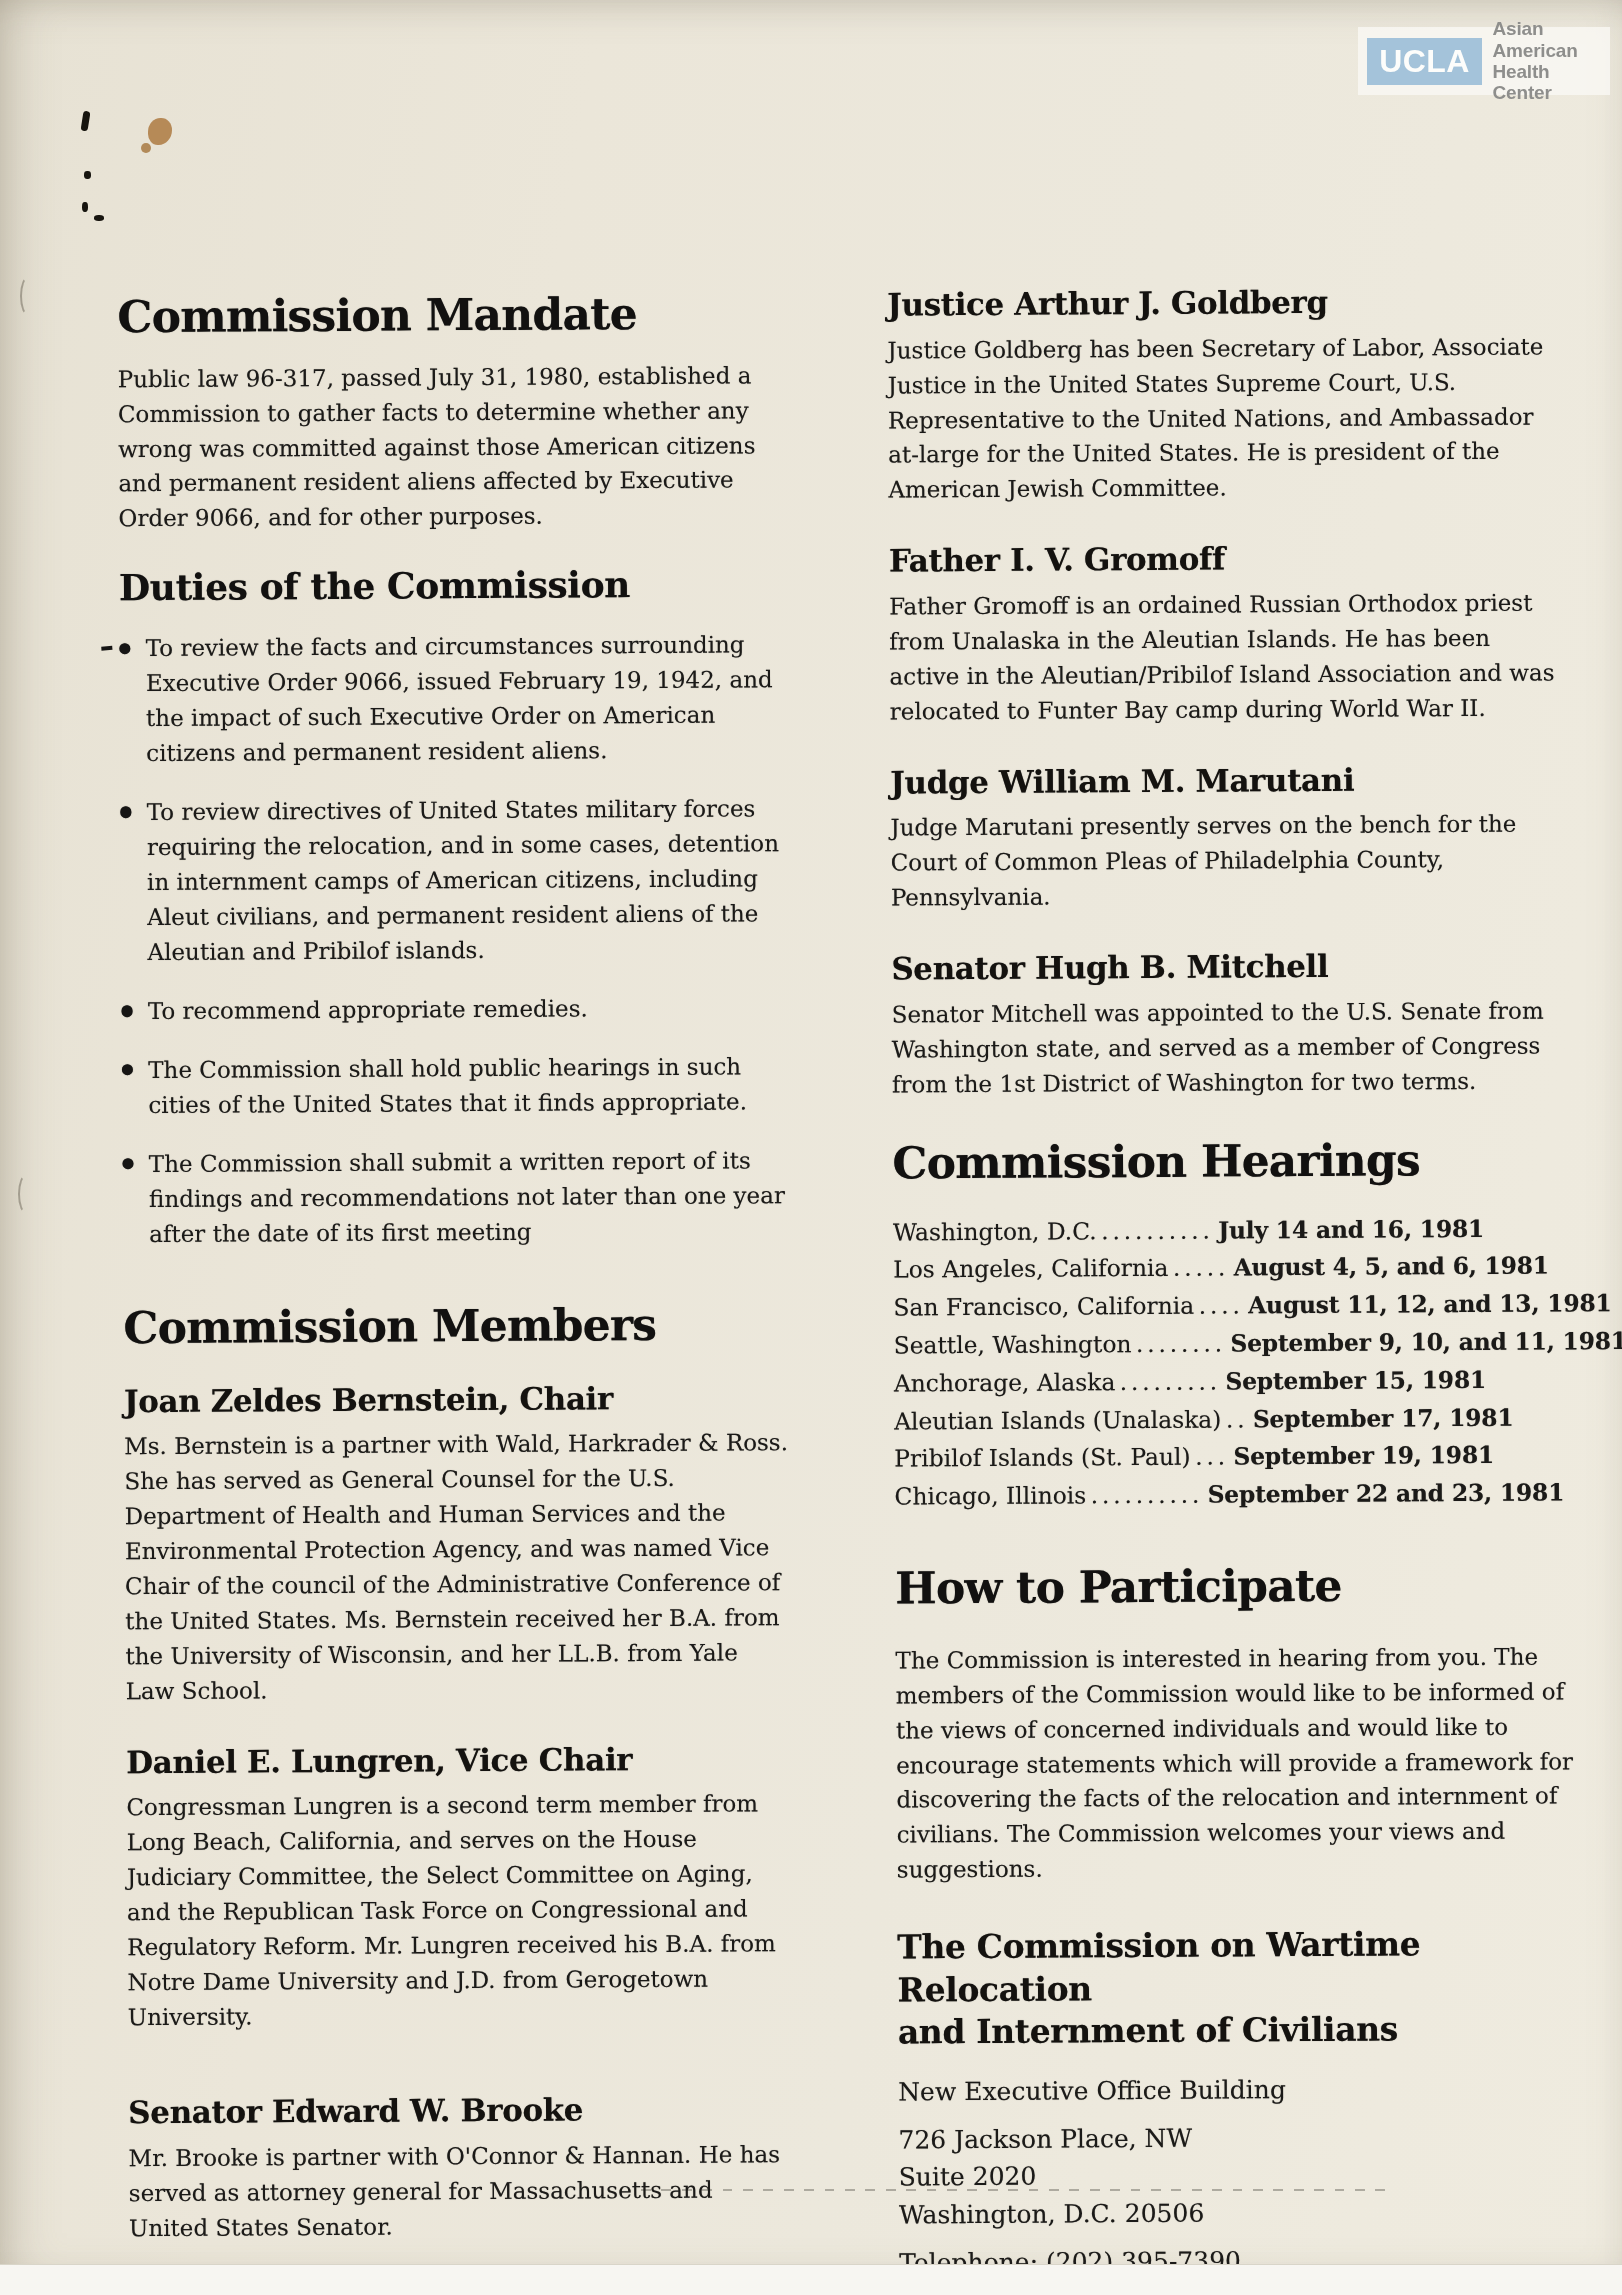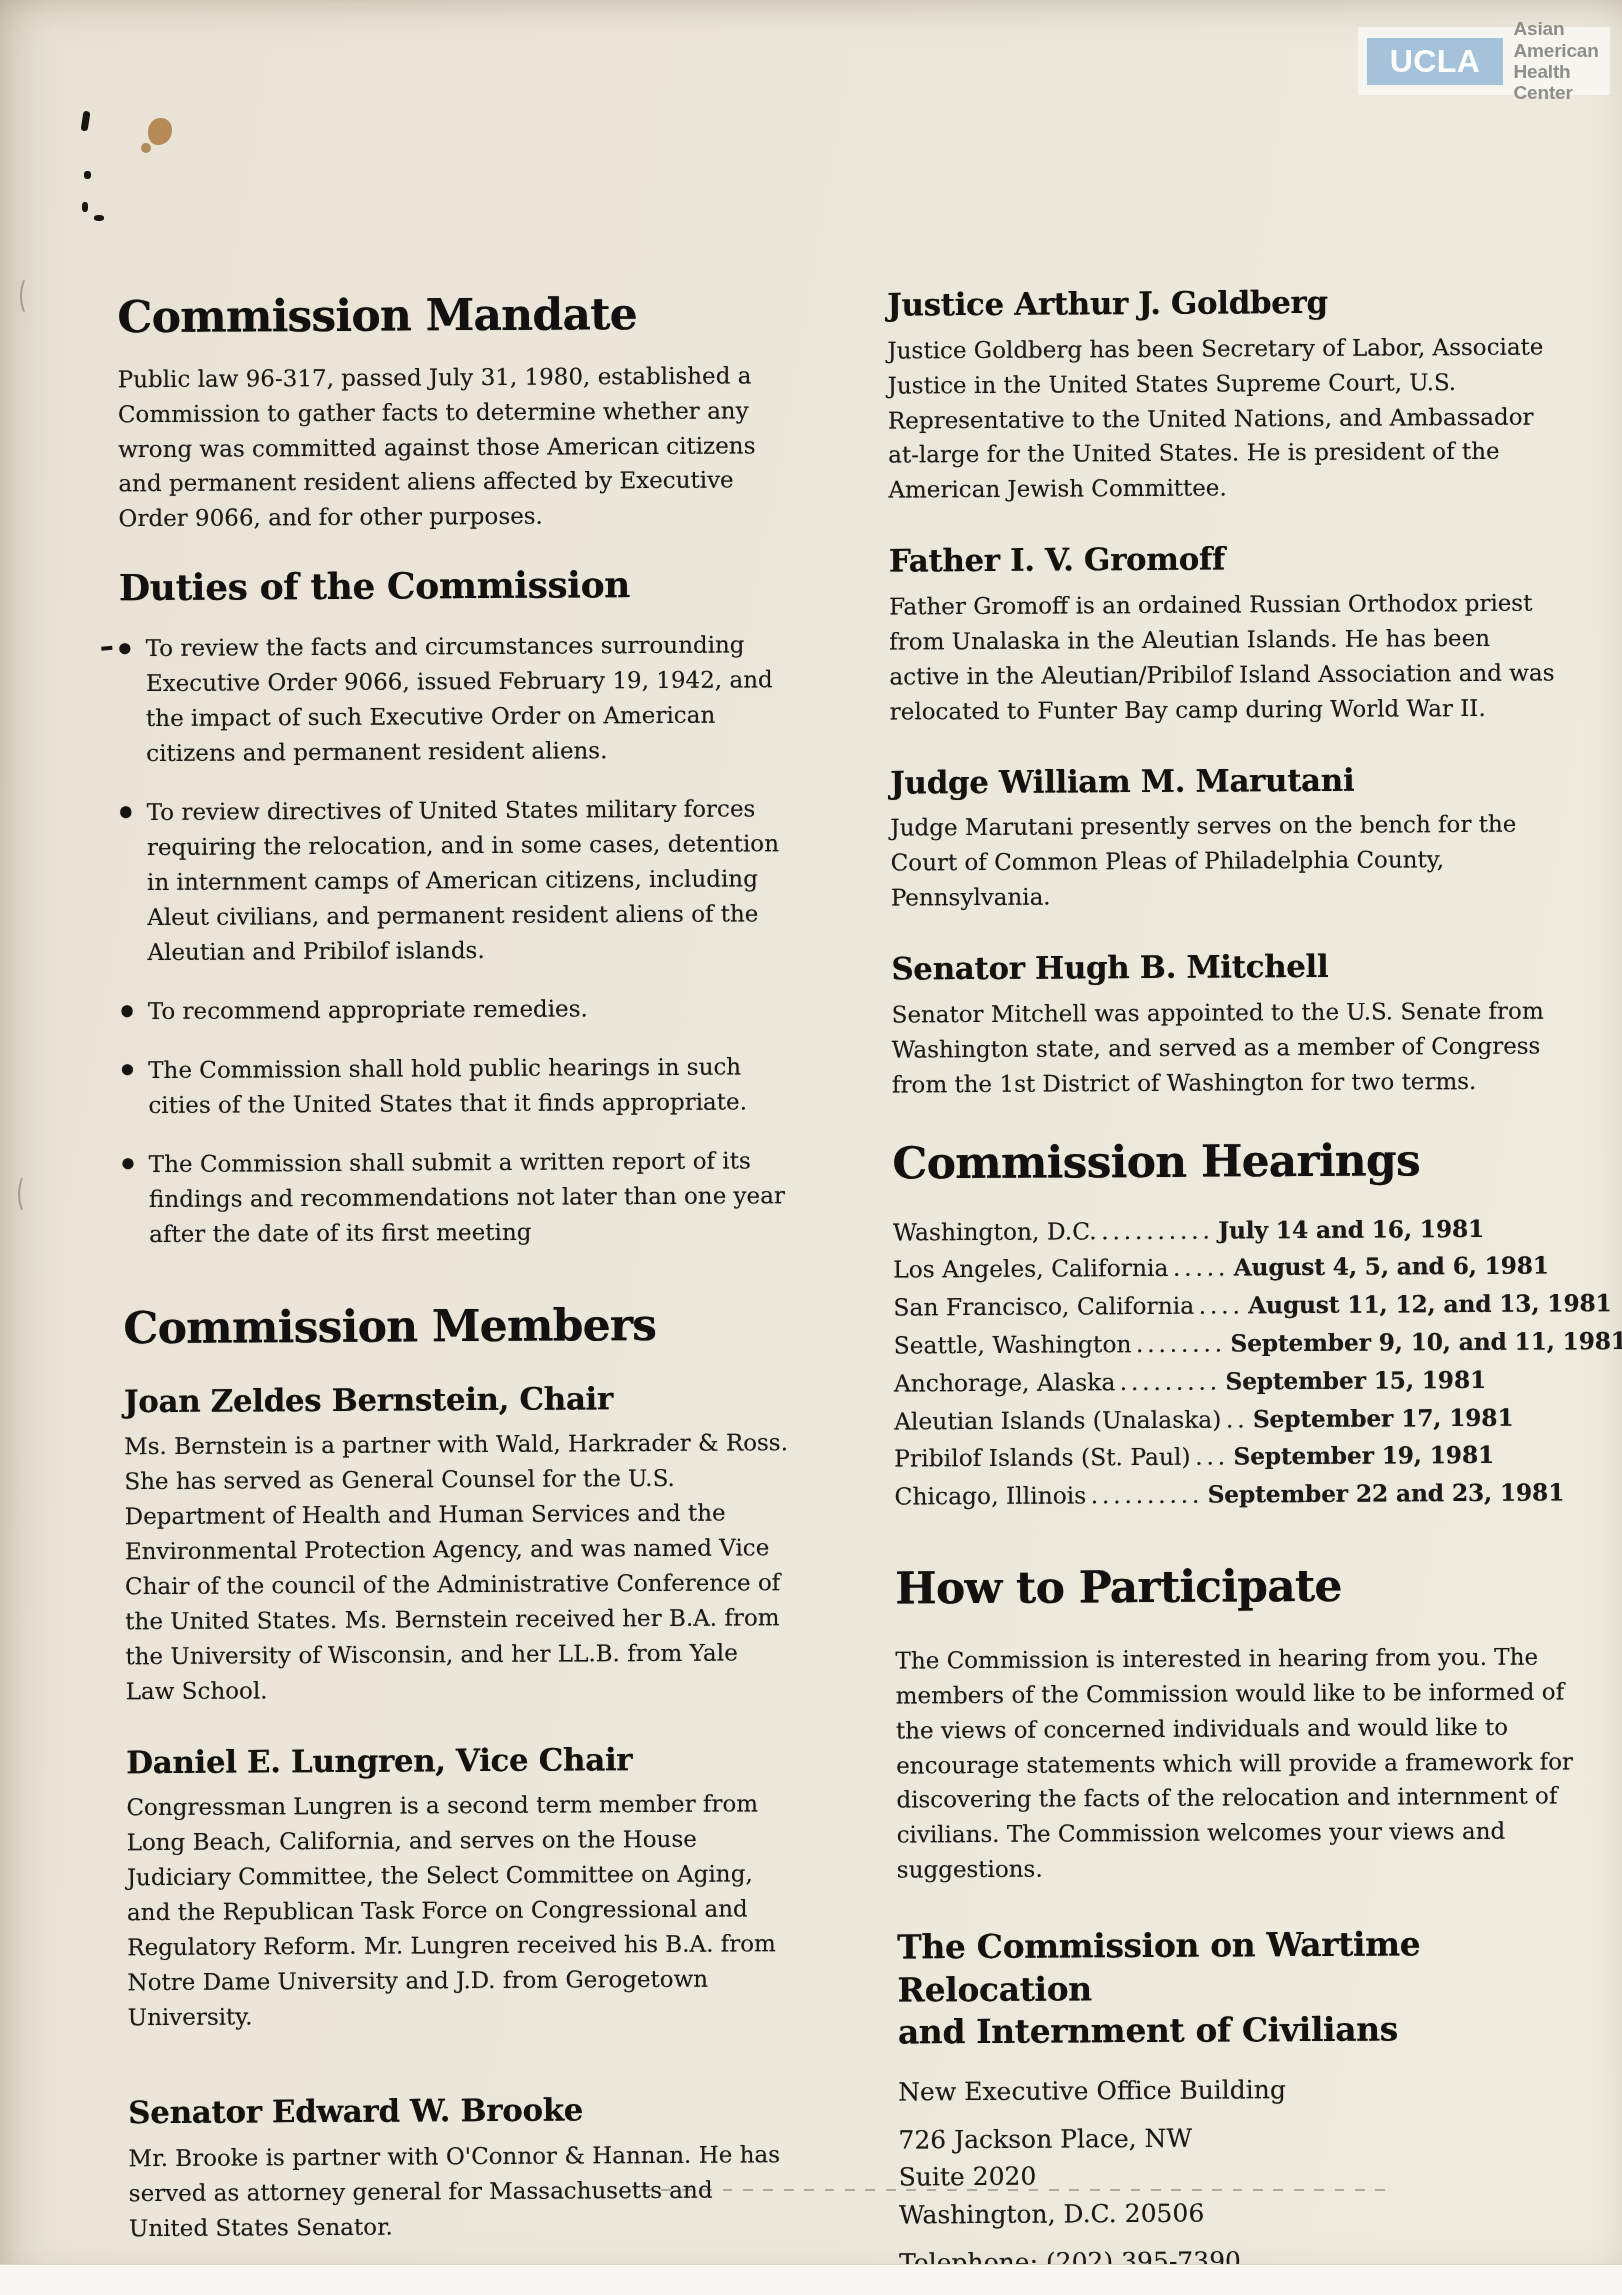--- a/index.html
+++ b/index.html
@@ -32,21 +32,21 @@
   .hearing-leader{letter-spacing:3.8px;margin:0 4.5px;}
   .hearing-date{font-weight:bold;letter-spacing:-0.2px;}
 
   .contact-org{font-size:33px;font-weight:bold;letter-spacing:-0.4px;line-height:1.28;margin:39px 0 19.6px 0;color:#14120f;text-shadow:0 0 0.8px rgba(10,10,10,.5);}
   .addr{font-size:25px;line-height:1.5;text-shadow:0 0 0.8px rgba(20,18,15,.45);}
   .addr-gap{margin-top:10.6px;}
 
   
   #badge{position:absolute;right:12px;top:27px;width:252px;height:68px;background:rgba(250,249,245,.78);
     display:flex;align-items:center;gap:10.6px;padding:0 7.6px 0 9px;box-sizing:border-box;font-family:"Liberation Sans",sans-serif;}
-  #badge-logo{flex:none;width:136px;height:47px;background:#a4c3da;display:flex;align-items:center;justify-content:center;}
+  #badge-logo{flex:none;width:115px;height:47px;background:#a4c3da;display:flex;align-items:center;justify-content:center;}
   #badge-logo span{color:#fdfdfb;font-size:32px;font-weight:bold;letter-spacing:0.4px;}
   #badge-org{color:#8e8e8c;font-size:19px;font-weight:bold;line-height:1.13;letter-spacing:-0.2px;}
 
   
   .artifact{position:absolute;}
   .speck{background:#17150f;border-radius:45%;}
   #speck1{left:82px;top:111px;width:6.8px;height:20.4px;border-radius:3.8px;transform:rotate(9deg);}
   #speck2{left:84px;top:171px;width:6.8px;height:7.6px;}
   #speck3{left:82px;top:202px;width:6px;height:9.8px;}
   #speck4{left:94px;top:215px;width:9.8px;height:6px;}

